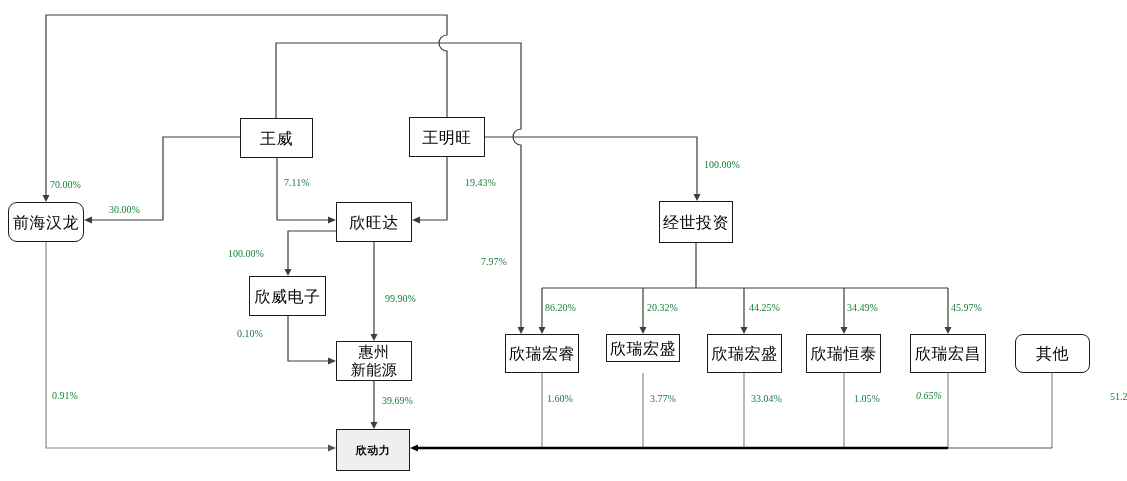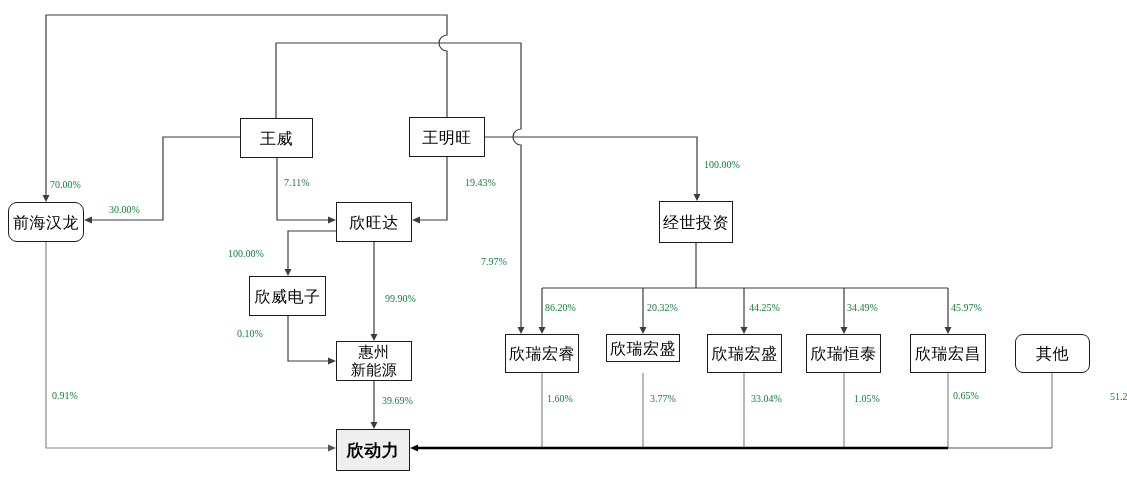--- a/index.html
+++ b/index.html
@@ -20,21 +20,21 @@
   }
   
   #b-qianhai      { left:8px;    top:202px; width:76px; height:40px;border-radius:9px; }
   #b-wangwei      { left:240px;  top:118px; width:73px; height:40px; }
   #b-wangmingwang { left:409px;  top:117px; width:76px; height:40px; }
   #b-xinwangda    { left:336px;  top:202px; width:76px; height:40px; }
   #b-xinwei       { left:249px;  top:276px; width:77px; height:40px; }
   #b-huizhou      { left:336px;  top:341px; width:76px; height:40px; font-size:15px; line-height:18px; }
   #b-jingshi      { left:659px;  top:201px; width:74px; height:42px; }
   #b-xindongli    { left:336px;  top:429px; width:74px; height:42px;
-                    background:#efefef; font-weight:bold; font-size:17px; border-width:1.7px;text-align:right; }
+                    background:#efefef; font-weight:bold; font-size:11px; border-width:1.7px;text-align:right; }
   #b-hongrui      { left:505px;  top:334px; width:74px; height:39px; }
   #b-hongsheng    { left:606px;  top:334px; width:74px; height:28px; }
   #b-daruixinneng { left:707px;  top:334px; width:75px; height:39px; }
   #b-hengtai      { left:806px;  top:334px; width:75px; height:39px;text-align:right; }
   #b-hongchang    { left:910px;  top:334px; width:76px; height:39px; }
   #b-qita         { left:1015px; top:334px; width:75px; height:39px;border-radius:8px; }
   
   #p0  { left:50px;   top:179px; }
   #p1  { left:101px;  top:204px;margin-left:8px; }
   #p2  { left:284px;  top:177px; }
@@ -48,21 +48,21 @@
   #p10 { left:52px;   top:390px; }
   #p11 { left:545px;  top:302px; }
   #p12 { left:647px;  top:302px; }
   #p13 { left:749px;  top:302px; }
   #p14 { left:847px;  top:302px; }
   #p15 { left:951px;  top:302px; }
   #p16 { left:547px;  top:393px; }
   #p17 { left:650px;  top:393px; }
   #p18 { left:751px;  top:393px; }
   #p19 { left:854px;  top:393px; }
-  #p20 { left:953px;  top:390px; }
+  #p20 { left:916px;  top:390px;font-style:italic; }
   #p21 { left:1064px; top:391px;margin-left:46px; }
 </style>
 </head>
 <body>
 
 <div id="canvas">
 
   <svg id="wires" width="1127" height="481" viewBox="0 0 1127 481" fill="none" stroke-linecap="butt">
 
     <g stroke="#3d3d3d" stroke-width="1.2">

